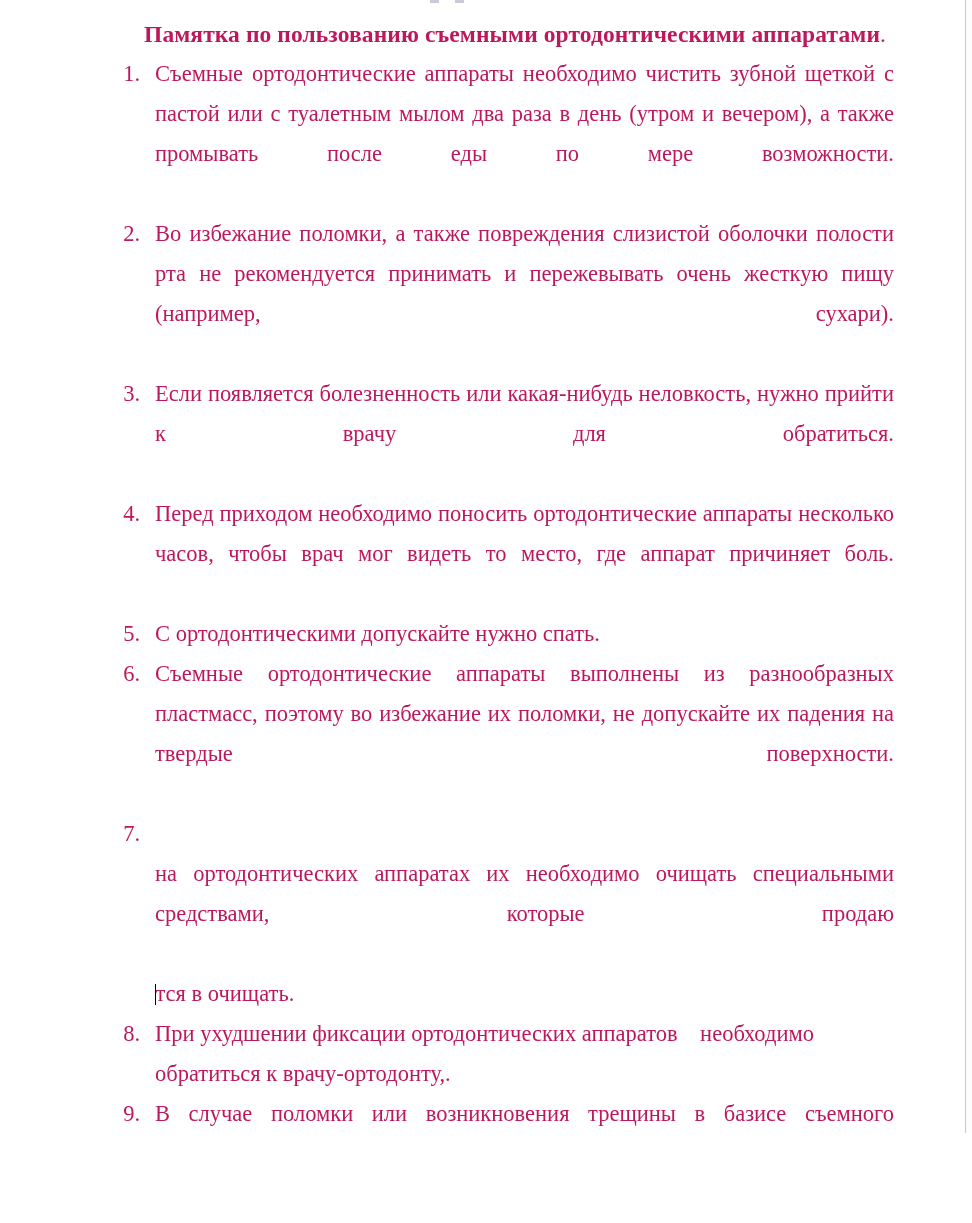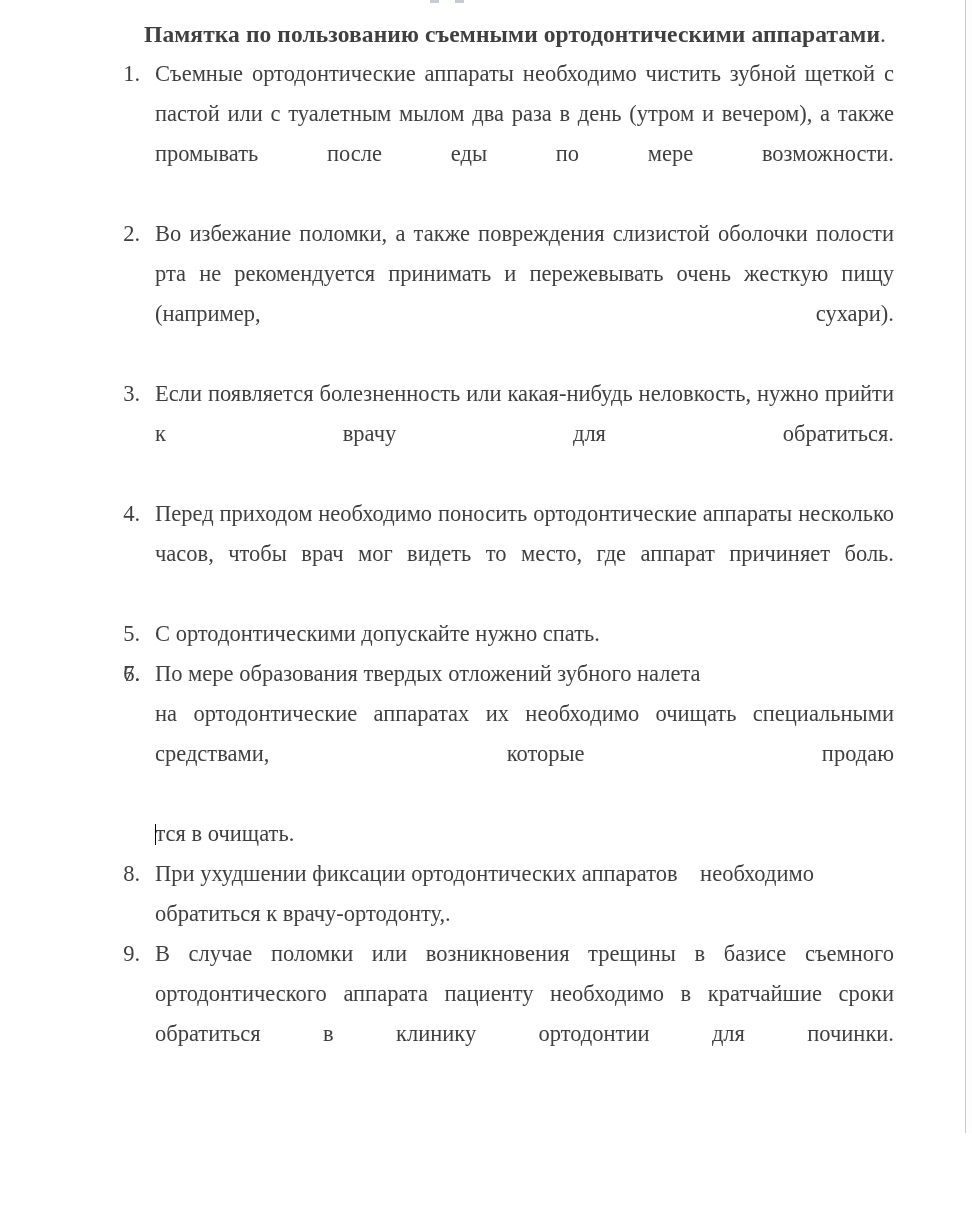--- a/index.html
+++ b/index.html
@@ -9,21 +9,21 @@
     background: #ffffff;
   }
 
   .page {
     position: relative;
     width: 972px;
     height: 1133px;
     background: #ffffff;
     overflow: hidden;
     font-family: "Liberation Serif", "DejaVu Serif", serif;
-    color: #404040;
+    color: #be185d;
     box-sizing: border-box;
   }
 
   
   .page-right-edge {
     position: absolute;
     top: 0;
     right: 6px;
     width: 1px;
     height: 1223px;
@@ -179,24 +179,25 @@
         <span class="li-text">Перед приходом необходимо поносить ортодонтические аппараты несколько часов, чтобы врач мог видеть то место, где аппарат причиняет боль.</span>
       </li>
 
       <li>
         <span class="marker">5.</span>
         <span class="li-text no-stretch">С ортодонтическими допускайте нужно спать.</span>
       </li>
 
       <li>
         <span class="marker">6.</span>
+        <span class="li-text">Съемные ортодонтические аппараты выполнены из разнообразных пластмасс, поэтому во избежание их поломки, не допускайте их падения на твердые поверхности.</span>
       </li>
 
       <li class="ragged">
-        <span class="marker">7.</span><span>По мере образования твердых отложений зубного налета</span><span class="gap">&nbsp;&nbsp;&nbsp;&nbsp;&nbsp;</span><span class="just">на ортодонтические аппаратах их необходимо очищать специальными средствами, которые продаю</span><span class="caret"></span><span>тся в очищать.</span>
+        <span class="marker">7.</span><span class="gap">&nbsp;&nbsp;&nbsp;&nbsp;&nbsp;</span><span class="just">на ортодонтических аппаратах их необходимо очищать специальными средствами, которые продаю</span><span class="caret"></span><span>тся в очищать.</span>
       </li>
 
       <li class="ragged">
         <span class="marker">8.</span><span>При ухудшении фиксации ортодонтических аппаратов</span><span class="gap">&nbsp;&nbsp;&nbsp;&nbsp;</span><span>необходимо обратиться к врачу-ортодонту,.</span>
       </li>
 
       <li>
         <span class="marker">9.</span>
         <span class="li-text">В случае поломки или возникновения трещины в базисе съемного ортодонтического аппарата пациенту необходимо в кратчайшие сроки обратиться в клинику ортодонтии для починки.</span>
       </li>

